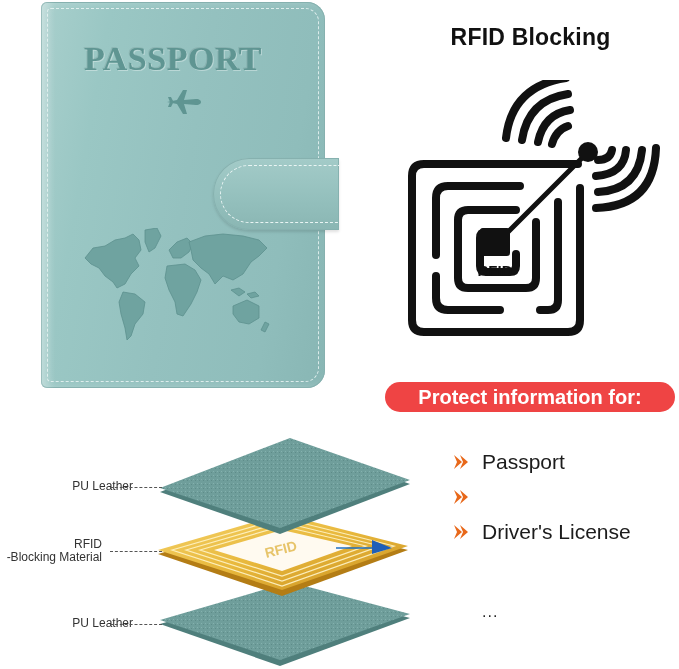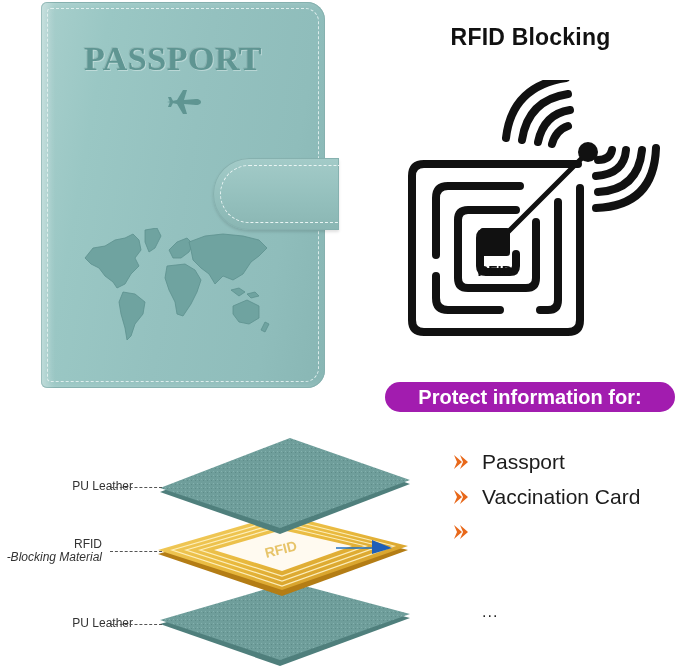--- a/index.html
+++ b/index.html
@@ -43,21 +43,21 @@
     
     .rfid-title {
       position: absolute; left: 382px; top: 24px; width: 297px; text-align: center;
       font-weight: bold; font-size: 23px; color: #111; letter-spacing: 0.2px;
     }
     .rfid-icon { position: absolute; left: 400px; top: 80px; width: 260px; height: 258px; }
 
     
     .protect-banner {
       position: absolute; left: 385px; top: 382px; width: 290px; height: 30px;
-      background: #a21caf; border-radius: 15px; color: #ffffff;
+      background: #ef4444; border-radius: 15px; color: #ffffff;
       font-weight: bold; font-size: 20px; line-height: 30px; text-align: center;
     }
 
     .protect-list { position: absolute; left: 454px; top: 444px; list-style: none; }
     .protect-list li {
       display: flex; align-items: center; height: 35.4px;
       font-size: 21px; color: #1c1c1c;
     }
     .protect-list .chev { width: 16px; height: 14px; margin-right: 12px; flex: none; }
     .ellipsis { position: absolute; left: 482px; top: 603px; font-size: 16px; color: #222; letter-spacing: 1px; }
@@ -143,26 +143,26 @@
   <li>
     <svg class="chev" viewBox="0 0 16 14">
         <path d="M0 0 L8 7 L0 14 L3 7 Z M6 0 L14 7 L6 14 L9 7 Z" fill="#e8681a"></path>
       </svg>
     <span>Passport</span>
   </li>
   <li>
     <svg class="chev" viewBox="0 0 16 14">
         <path d="M0 0 L8 7 L0 14 L3 7 Z M6 0 L14 7 L6 14 L9 7 Z" fill="#e8681a"></path>
       </svg>
-    <span>Vaccination Card</span>
   </li>
   <li>
     <svg class="chev" viewBox="0 0 16 14">
         <path d="M0 0 L8 7 L0 14 L3 7 Z M6 0 L14 7 L6 14 L9 7 Z" fill="#e8681a"></path>
       </svg>
+    <span>Driver's License</span>
   </li>
 </ul>
 <div class="ellipsis">...</div>
 
 <div class="layers">
   <svg width="420" height="239" viewBox="0 0 420 239" style="position:absolute;left:0;top:0;">
     <defs>
       <pattern id="grain" width="4" height="4" patternUnits="userSpaceOnUse">
         <rect width="4" height="4" fill="#6f9e9b"></rect>
         <rect x="1" y="1" width="1" height="1" fill="#84b1ae"></rect>
@@ -191,18 +191,18 @@
     <path d="M372 110 L392 118 L372 124 Z" fill="#1f5fb8"></path>
 
     <path d="M160 62 L290 12 L410 54 L280 104 Z" fill="#4f7f7c"></path>
     <path d="M160 58 L290 8 L410 50 L280 98 Z" fill="url(#grain)"></path>
   </svg>
 
   <div class="layer-label" style="right:287px;top:50px;">PU Leather</div>
   <div class="leader" style="left:110px;top:57px;width:52px;"></div>
 
   <div class="layer-label" style="right:318px;top:108px;">RFID</div>
-  <div class="layer-label" style="right:318px;top:121px;font-style:italic;">-Blocking Material</div>
+  <div class="layer-label" style="right:318px;top:121px;">-Blocking Material</div>
   <div class="leader" style="left:110px;top:121px;width:52px;"></div>
 
   <div class="layer-label" style="right:287px;top:187px;">PU Leather</div>
   <div class="leader" style="left:110px;top:194px;width:52px;"></div>
 </div>
 
 </body></html>

